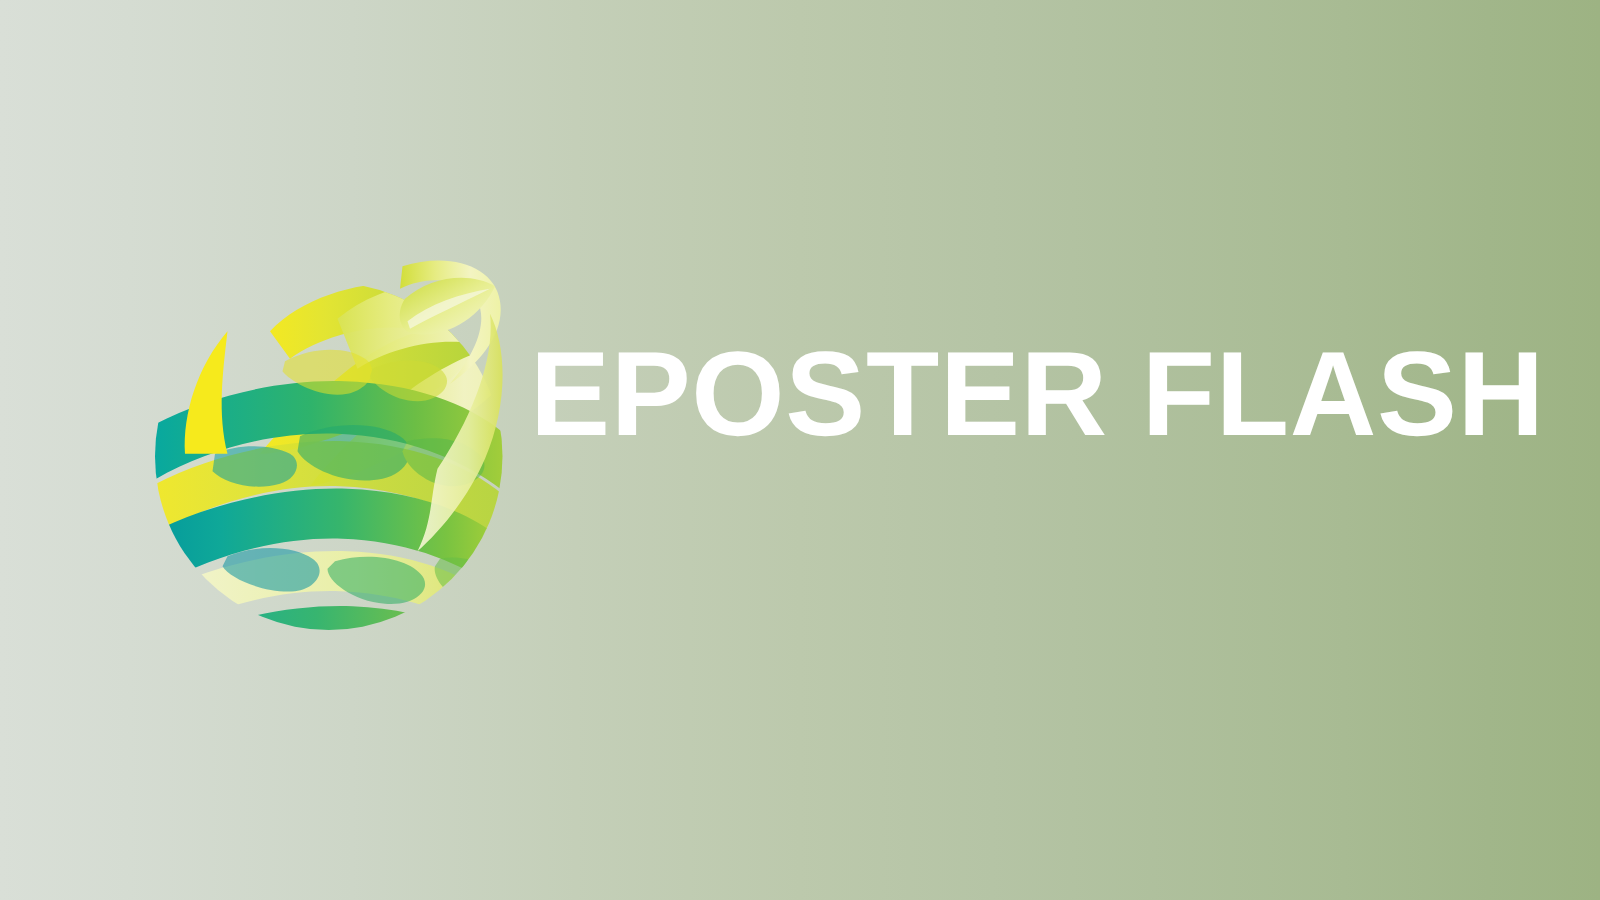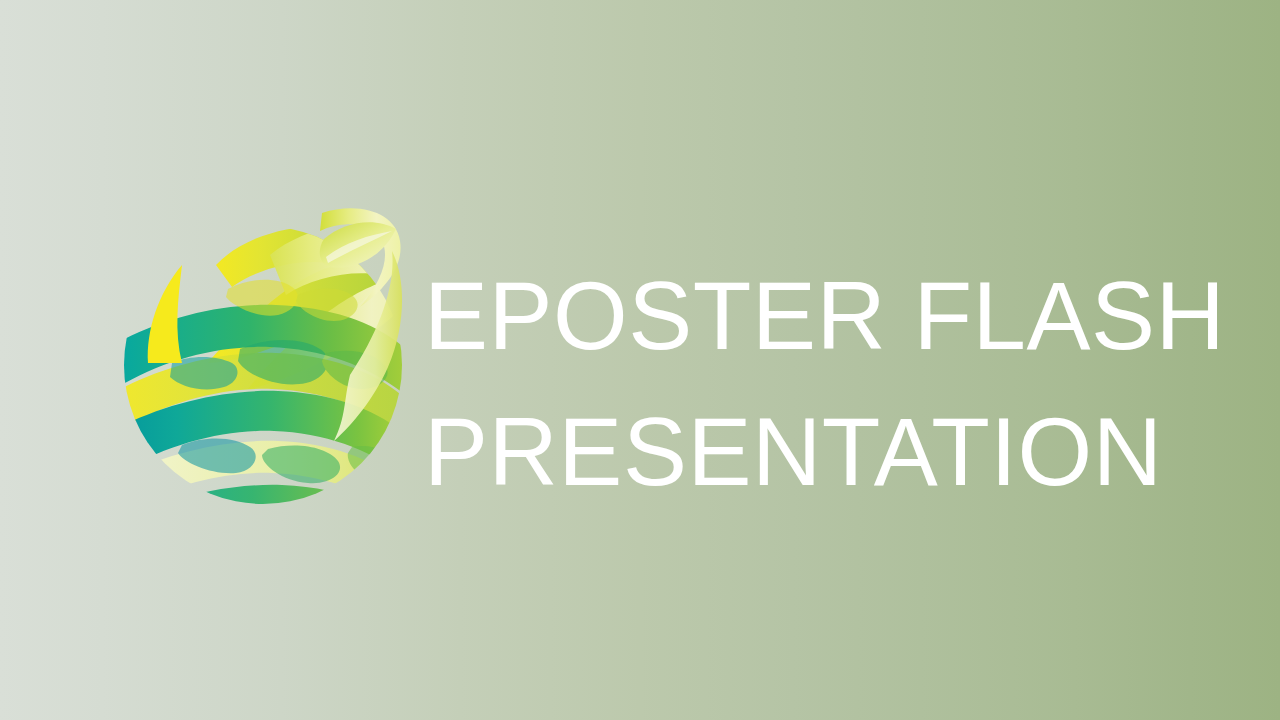--- a/index.html
+++ b/index.html
@@ -51,21 +51,21 @@
   
   #title-block {
     position: absolute;
     left: 424px;
     top: 248px;
     width: 800px;
   }
   .title-line {
     color: #ffffff;
     font-family: "Liberation Sans", sans-serif;
-    font-weight: normal;
+    font-weight: bold;
     font-size: 96px;
     line-height: 136px;
     letter-spacing: 0.5px;
     white-space: nowrap;
     margin: 0;
   }
 </style>
 </head>
 <body>
 
@@ -177,16 +177,15 @@
                C 254,196 232,222 214,238 C 226,214 224,196 230,172 Z" fill="url(#gPaleY)" opacity="0.9"></path>
 
       <path d="M 204,36 C 224,18 256,14 276,26 C 264,52 236,68 210,64
                C 200,62 196,48 204,36 Z" fill="url(#gLeaf)"></path>
       <path d="M 206,54 C 224,40 248,32 272,28 C 248,40 226,50 208,60 Z" fill="#f6f7e0" opacity="0.75"></path>
     </svg>
   </div>
 
   <div id="title-block">
     <div class="title-line">EPOSTER FLASH</div>
-    <div class="title-line">PRESENTATION</div>
   </div>
 
 </div>
 
 </body></html>

